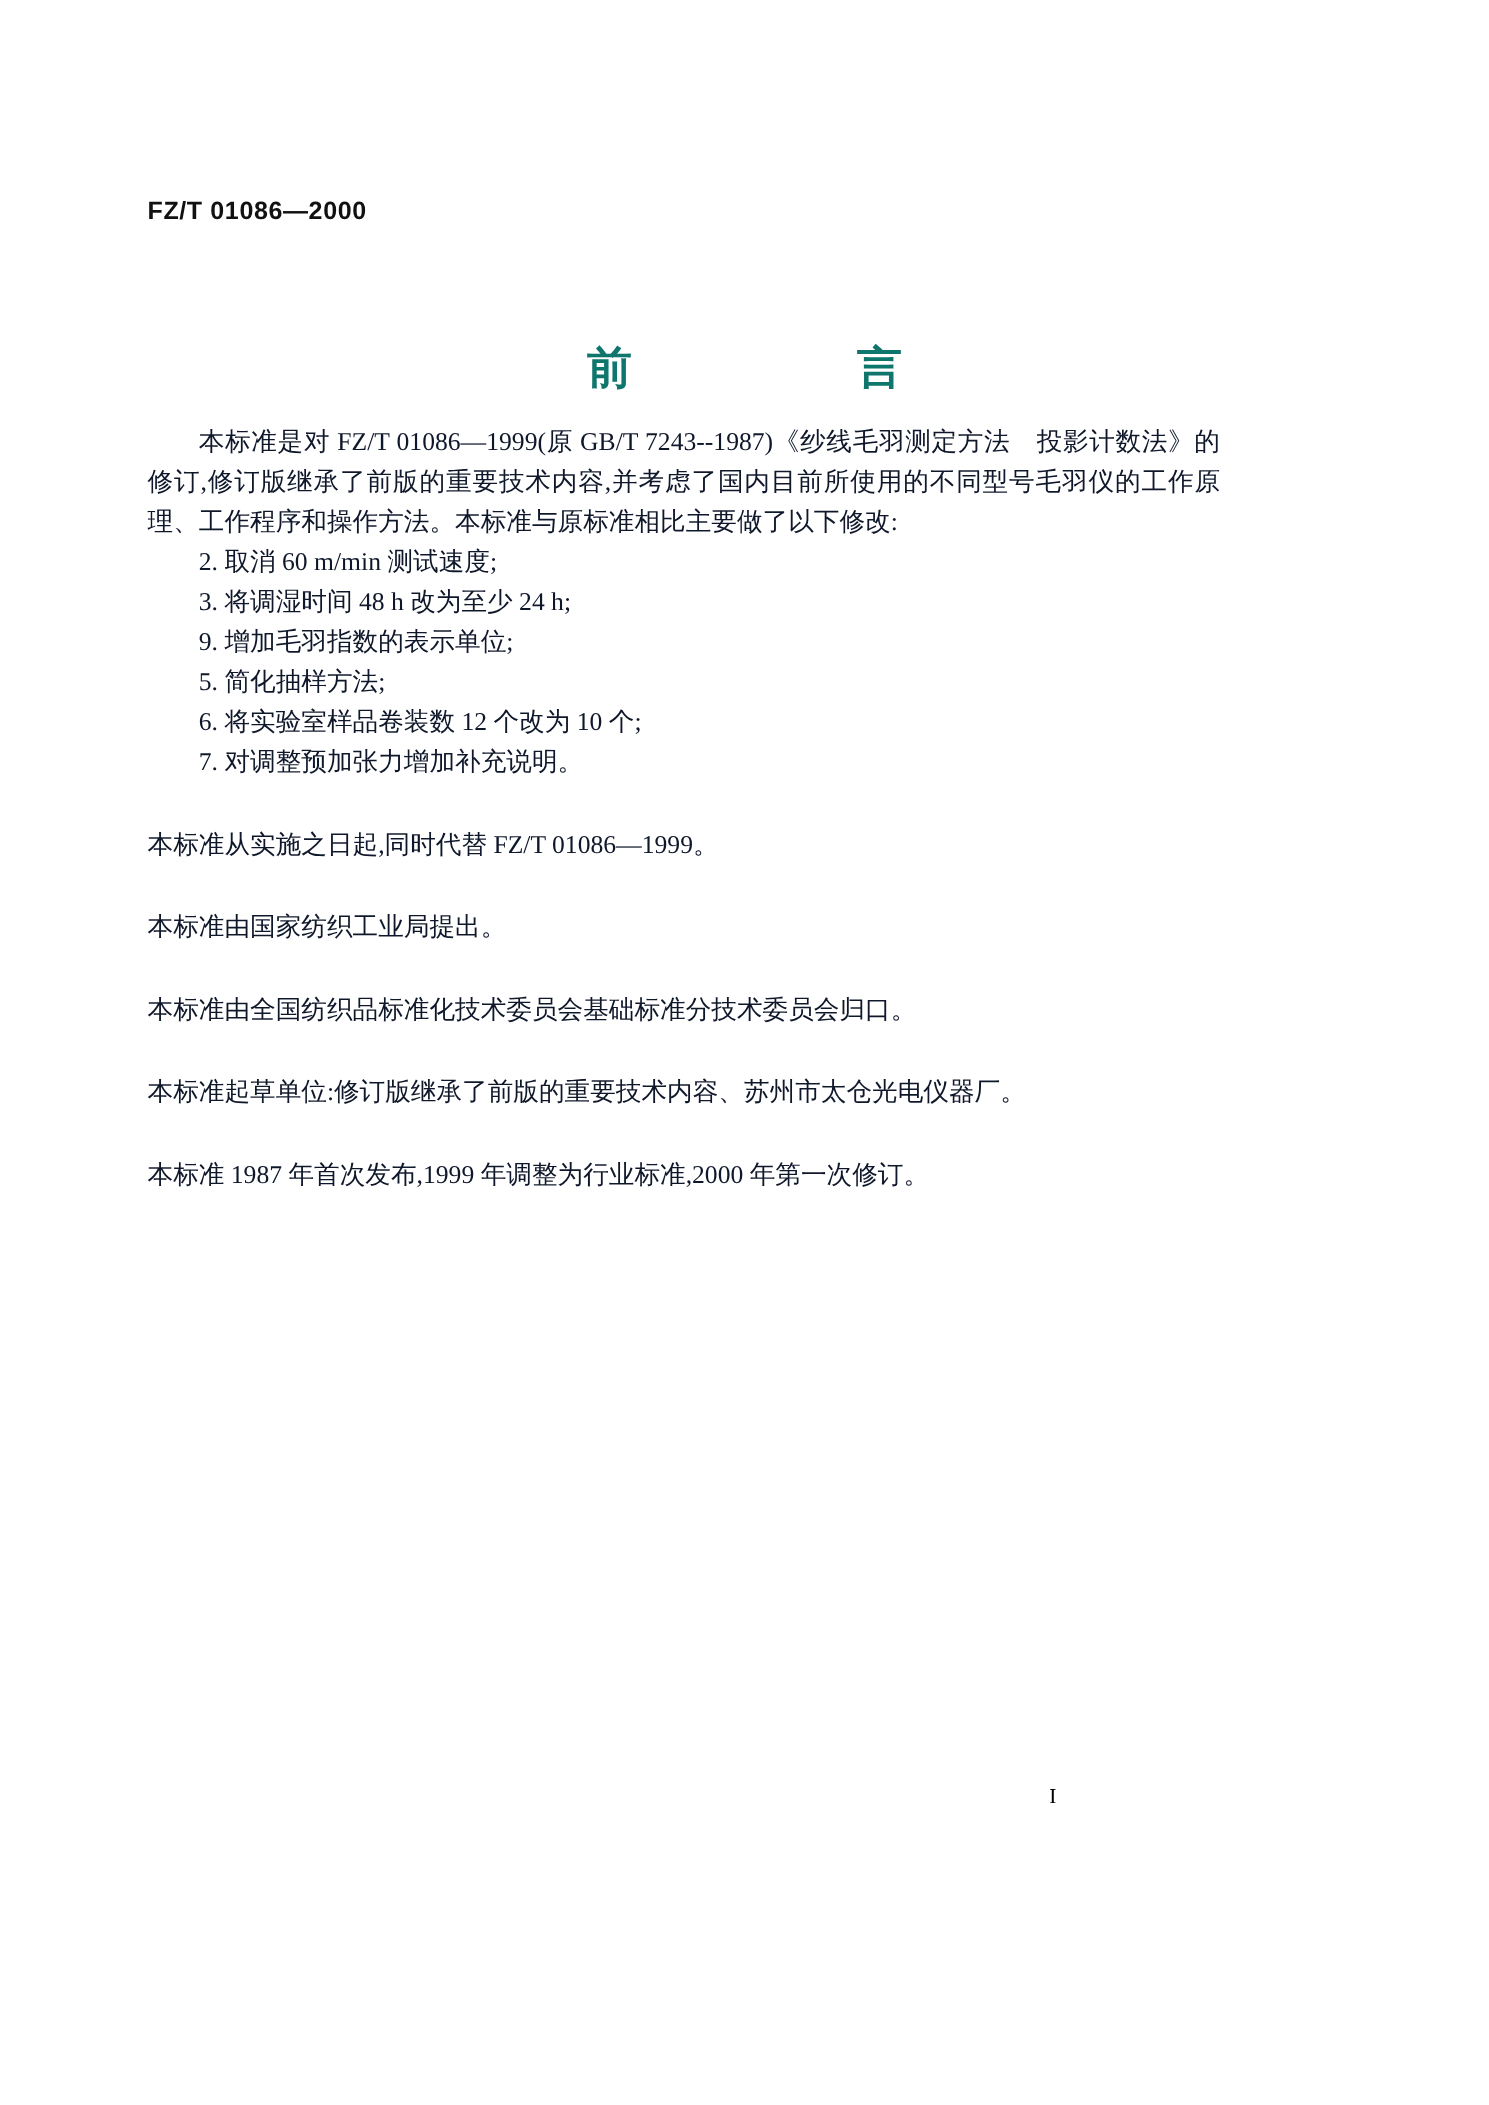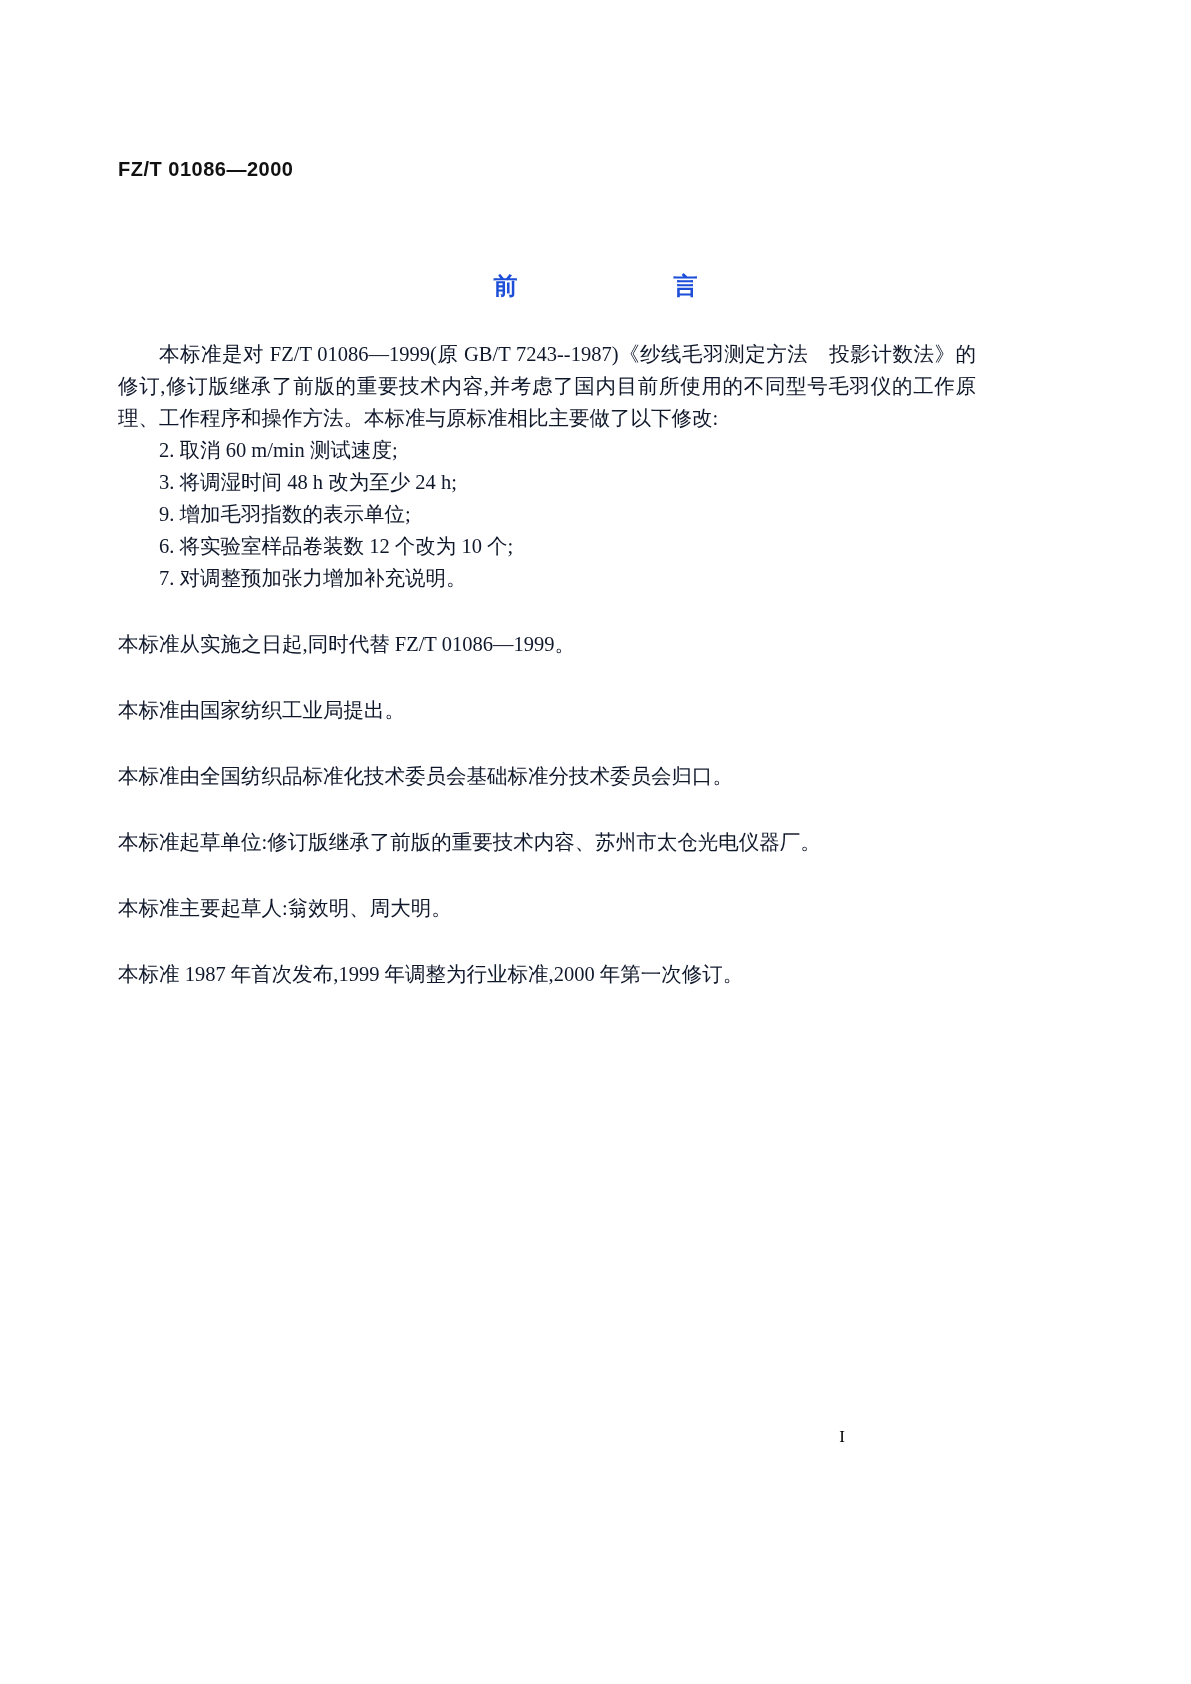--- a/index.html
+++ b/index.html
@@ -32,24 +32,24 @@
     color: #111;
   }
   .doc-title {
     position: absolute;
     left: 0;
     top: 270px;
     width: 1191px;
     text-align: center;
     font-family: "DejaVu Serif", "Liberation Serif", serif;
     font-weight: bold;
-    font-size: 24px;
+    font-size: 36px;
     letter-spacing: 36px;
     text-indent: 36px;
-    color: #1d4ed8;
+    color: #0f766e;
   }
   .content {
     position: absolute;
     left: 118px;
     top: 338px;
     width: 858px;
     font-size: 20.5px;
     line-height: 32px;
     color: #0f172a;
   }
@@ -96,28 +96,28 @@
   <div class="doc-title">前　　言</div>
 
   <div class="content">
 
     <p class="para indent">本标准是对 FZ/T 01086—1999(原 GB/T 7243--1987)《纱线毛羽测定方法　投影计数法》的修订,修订版继承了前版的重要技术内容,并考虑了国内目前所使用的不同型号毛羽仪的工作原理、工作程序和操作方法。本标准与原标准相比主要做了以下修改:</p>
 
     <ul class="list">
       <li>2. 取消 60 m/min 测试速度;</li>
       <li>3. 将调湿时间 48 h 改为至少 24 h;</li>
       <li>9. 增加毛羽指数的表示单位;</li>
+      <li>5. 简化抽样方法;</li>
       <li>6. 将实验室样品卷装数 12 个改为 10 个;</li>
       <li>7. 对调整预加张力增加补充说明。</li>
     </ul>
 
     <div class="tail-line">本标准从实施之日起,同时代替 FZ/T 01086—1999。</div>
     <div class="tail-line">本标准由国家纺织工业局提出。</div>
     <div class="tail-line">本标准由全国纺织品标准化技术委员会基础标准分技术委员会归口。</div>
     <div class="tail-line">本标准起草单位:修订版继承了前版的重要技术内容、苏州市太仓光电仪器厂。</div>
-    <div class="tail-line">本标准主要起草人:翁效明、周大明。</div>
     <div class="tail-line">本标准 1987 年首次发布,1999 年调整为行业标准,2000 年第一次修订。</div>
 
   </div>
 
   <div class="page-num">I</div>
 
 </div>
 
 </body></html>

